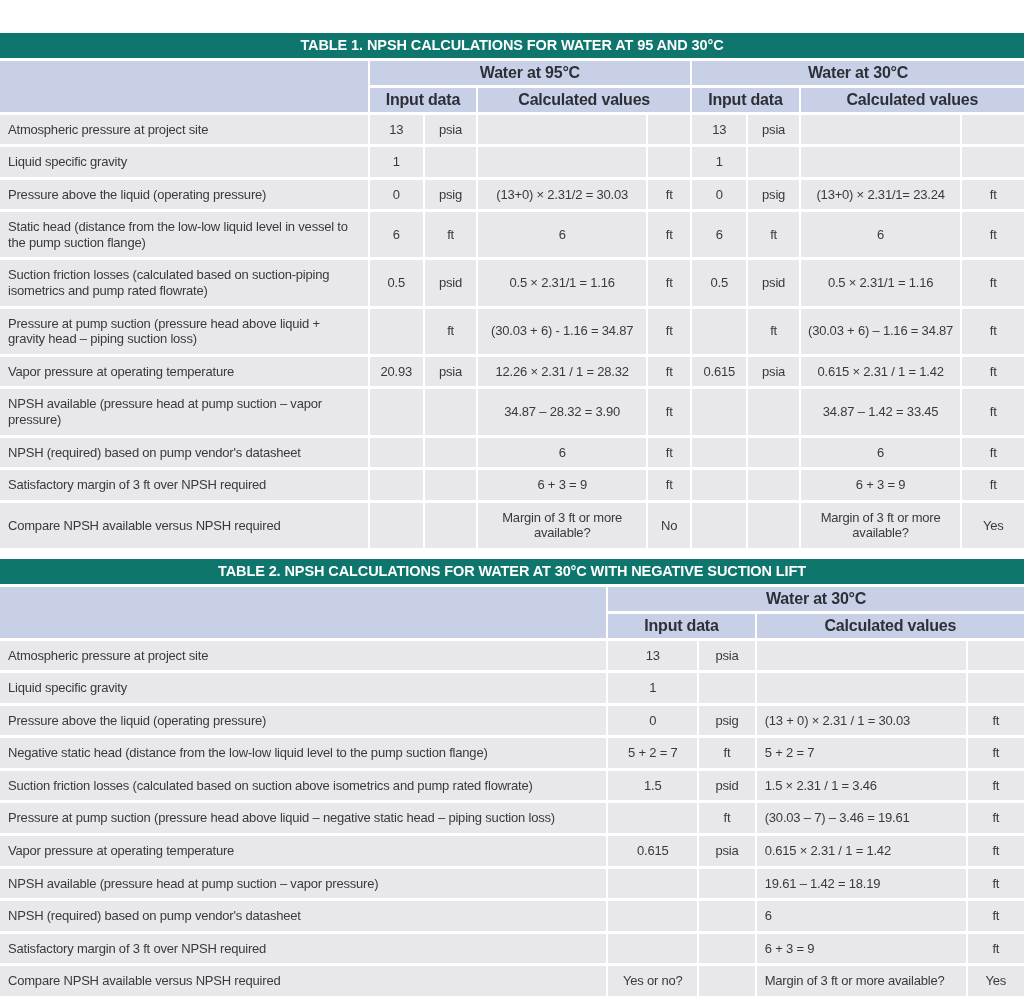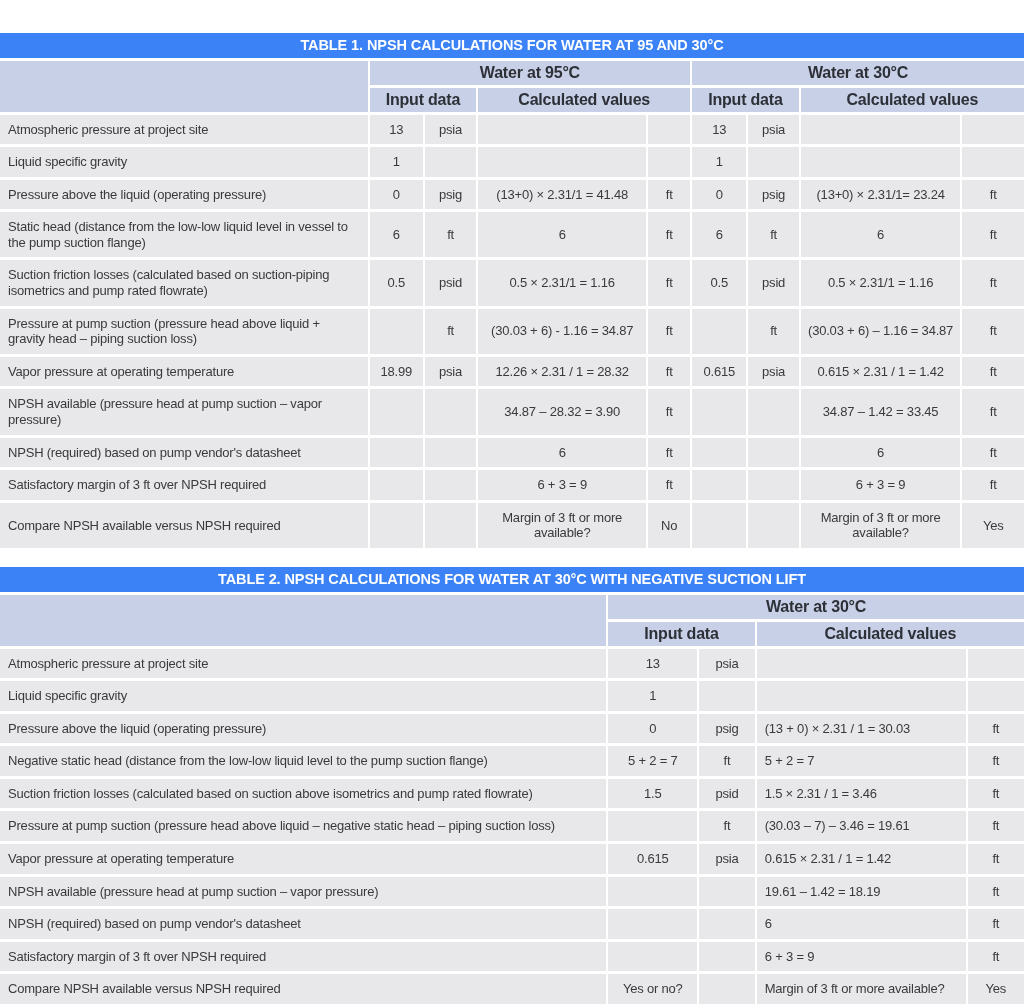--- a/index.html
+++ b/index.html
@@ -5,33 +5,33 @@
   html, body { margin: 0; padding: 0; background: #ffffff; }
   body { font-family: "Liberation Sans", sans-serif; }
   .page { width: 1024px; box-sizing: border-box; padding: 33px 0 12px 0; background: #ffffff; }
 
   table.npsh-table {
     width: 1024px;
     border-collapse: collapse;
     border-style: hidden;          
     table-layout: fixed;
   }
-  table.npsh-table + table.npsh-table { margin-top: 19px; border-radius: 14px; }
+  table.npsh-table + table.npsh-table { margin-top: 11px; border-radius: 14px; }
 
   table.npsh-table th,
   table.npsh-table td {
     border: 3px solid #ffffff;
     border-left-width: 2px;
     border-right-width: 2px;
     box-sizing: border-box;
     overflow: hidden;
   }
 
   .title-bar {
-    background: #3b82f6;
+    background: #0f766e;
     color: #ffffff;
     font-weight: bold;
     font-size: 14.5px;
     letter-spacing: -0.1px;
     text-align: center;
     height: 26px;
     padding: 2px 4px;
   }
 
   thead th.hd {
@@ -114,21 +114,21 @@
           <td class="cell"></td>
           <td class="cell">1</td>
           <td class="cell"></td>
           <td class="cell"></td>
           <td class="cell"></td>
         </tr>
         <tr>
           <td class="cell left">Pressure above the liquid (operating pressure)</td>
           <td class="cell">0</td>
           <td class="cell">psig</td>
-          <td class="cell">(13+0) × 2.31/1 = 41.48</td>
+          <td class="cell">(13+0) × 2.31/2 = 30.03</td>
           <td class="cell">ft</td>
           <td class="cell">0</td>
           <td class="cell">psig</td>
           <td class="cell">(13+0) × 2.31/1= 23.24</td>
           <td class="cell">ft</td>
         </tr>
         <tr>
           <td class="cell left">Static head (distance from the low-low liquid level in vessel to the pump suction flange)</td>
           <td class="cell">6</td>
           <td class="cell">ft</td>
@@ -156,21 +156,21 @@
           <td class="cell">ft</td>
           <td class="cell">(30.03 + 6) - 1.16 = 34.87</td>
           <td class="cell">ft</td>
           <td class="cell"></td>
           <td class="cell">ft</td>
           <td class="cell">(30.03 + 6) – 1.16 = 34.87</td>
           <td class="cell">ft</td>
         </tr>
         <tr>
           <td class="cell left">Vapor pressure at operating temperature</td>
-          <td class="cell">18.99</td>
+          <td class="cell">20.93</td>
           <td class="cell">psia</td>
           <td class="cell">12.26 × 2.31 / 1 = 28.32</td>
           <td class="cell">ft</td>
           <td class="cell">0.615</td>
           <td class="cell">psia</td>
           <td class="cell">0.615 × 2.31 / 1 = 1.42</td>
           <td class="cell">ft</td>
         </tr>
         <tr>
           <td class="cell left">NPSH available (pressure head at pump suction – vapor pressure)</td>

